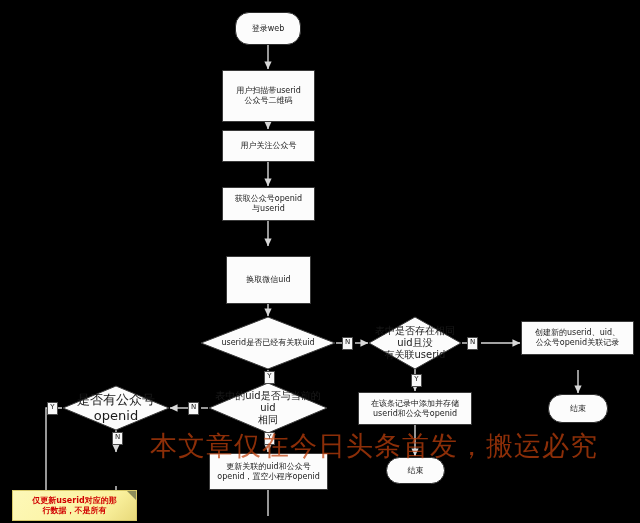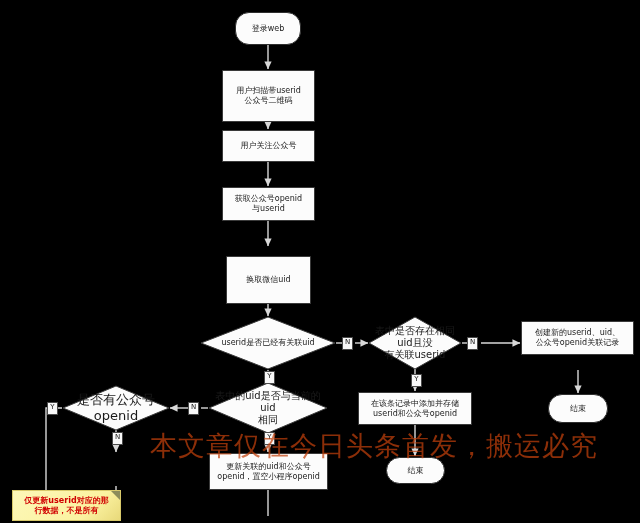--- a/index.html
+++ b/index.html
@@ -267,20 +267,20 @@
   <div class="edge-label" style="left:264px; top:432px;">
     <span>Y</span>
   </div>
   <div class="edge-label" style="left:112px; top:432px;">
     <span>N</span>
   </div>
   <div class="edge-label" style="left:47px; top:402px;">
     <span>Y</span>
   </div>
 
-  <div class="note" style="left:12px; top:490px; width:109px; height:31px;">
+  <div class="note" style="left:12px; top:490px; width:125px; height:31px;">
     <span class="fold"></span>
     <span class="ml">仅更新userid对应的那<br>行数据，不是所有</span>
   </div>
 
   <div class="watermark">本文章仅在今日头条首发，搬运必究</div>
 
 </div>
 
 </body></html>

